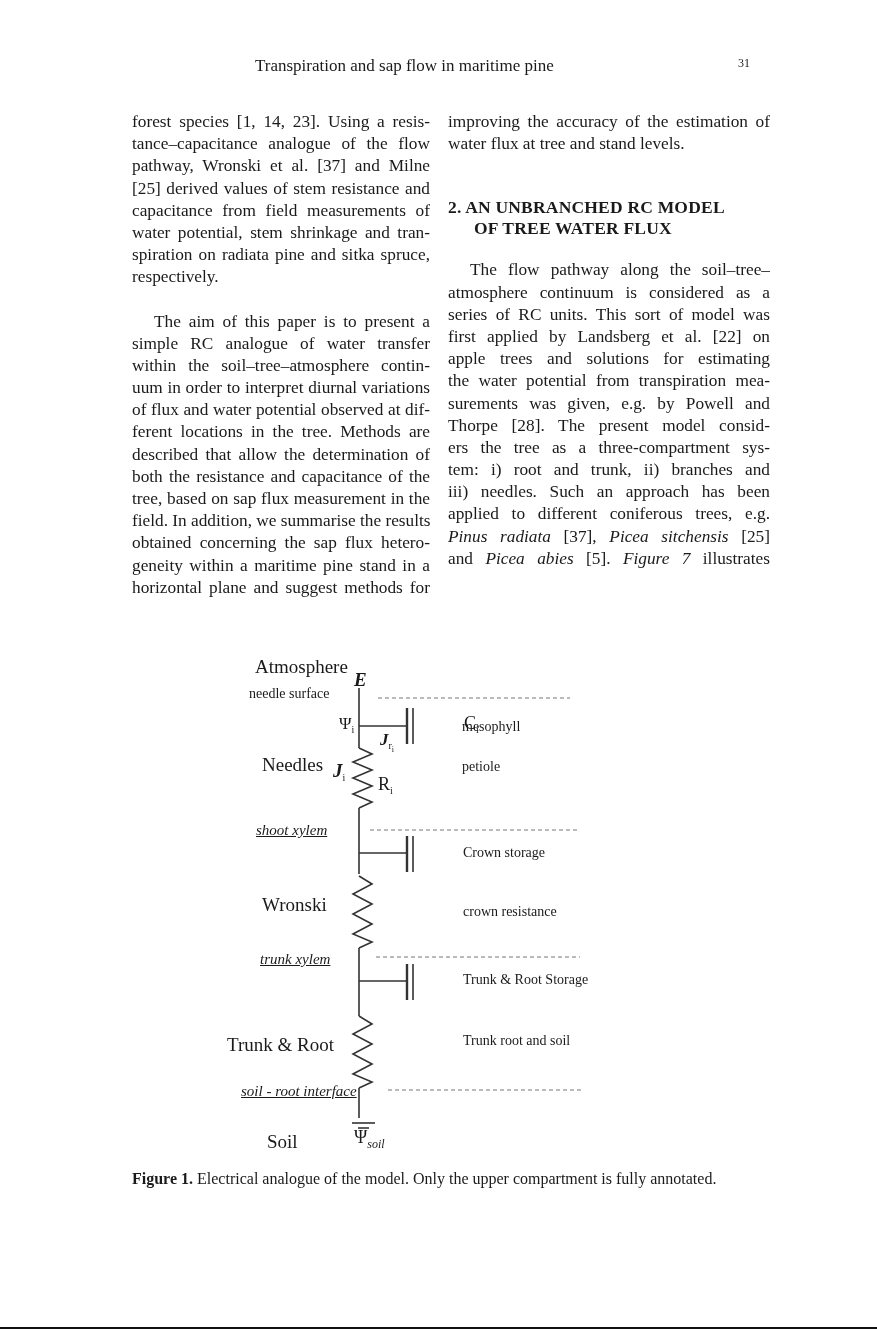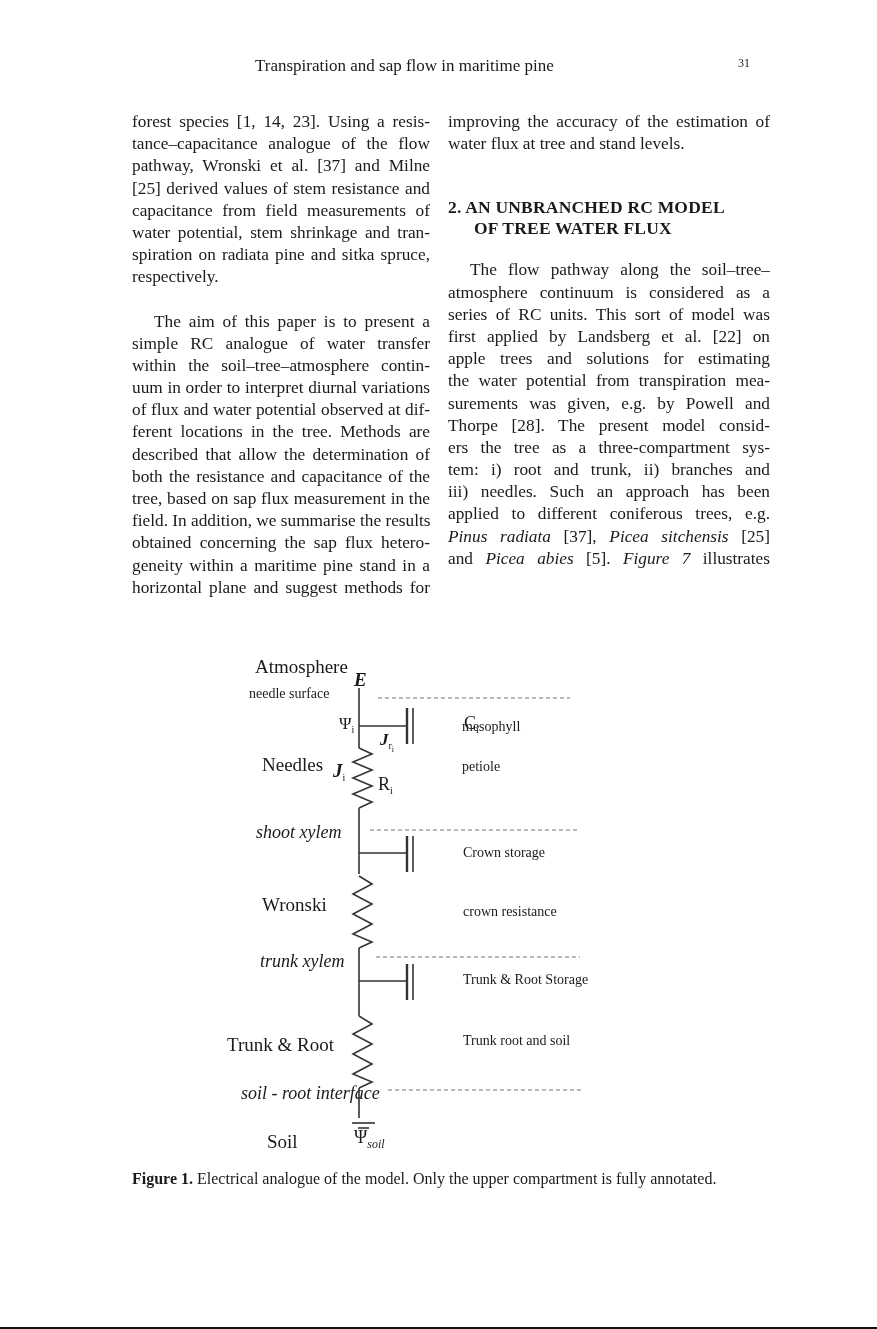--- a/index.html
+++ b/index.html
@@ -31,21 +31,21 @@
   .heading .line { text-align: left; text-align-last: left; height: 21px; }
   .heading .line.cont { padding-left: 26px; }
   i { font-style: italic; }
   .figure {
     position: absolute; left: 0; top: 640px; width: 793px; height: 510px;
   }
   .figure svg { position: absolute; left: 0; top: 0; }
   .fig-text { position: absolute; white-space: nowrap; }
   .big { font-size: 19px; }
   .ital { font-size: 14px; }
-  .ital-sm { font-style: italic; font-size: 18px; }
+  .ital-sm { font-style: italic; font-size: 15px; text-decoration: underline; }
   .sub { font-size: 10px; vertical-align: -4px; }
   .caption {
     position: absolute; top: 1170px; left: 132px; font-size: 16px; white-space: nowrap;
     font-family: "Liberation Serif", serif;
   }
   .caption b { font-weight: bold; text-align: right; }
   .bottom-rule {
     position: absolute; left: 0; top: 1327px; width: 877px; height: 2px; background: #111;
   }
 </style>

